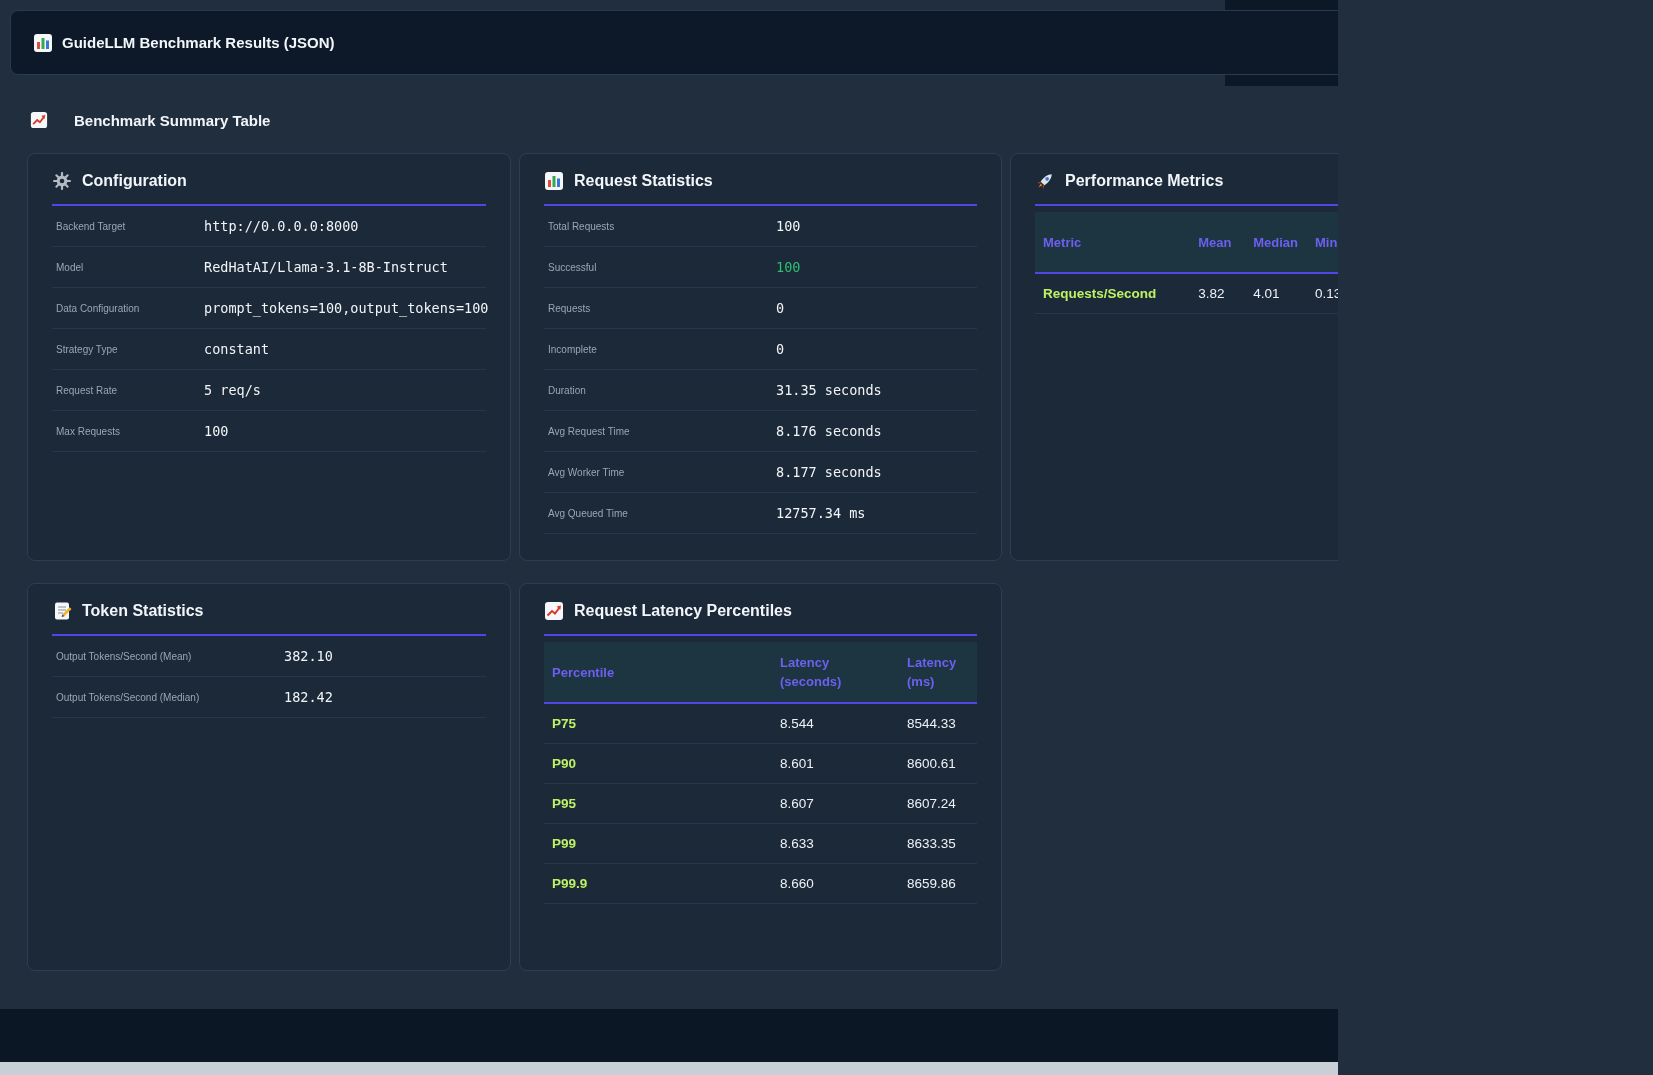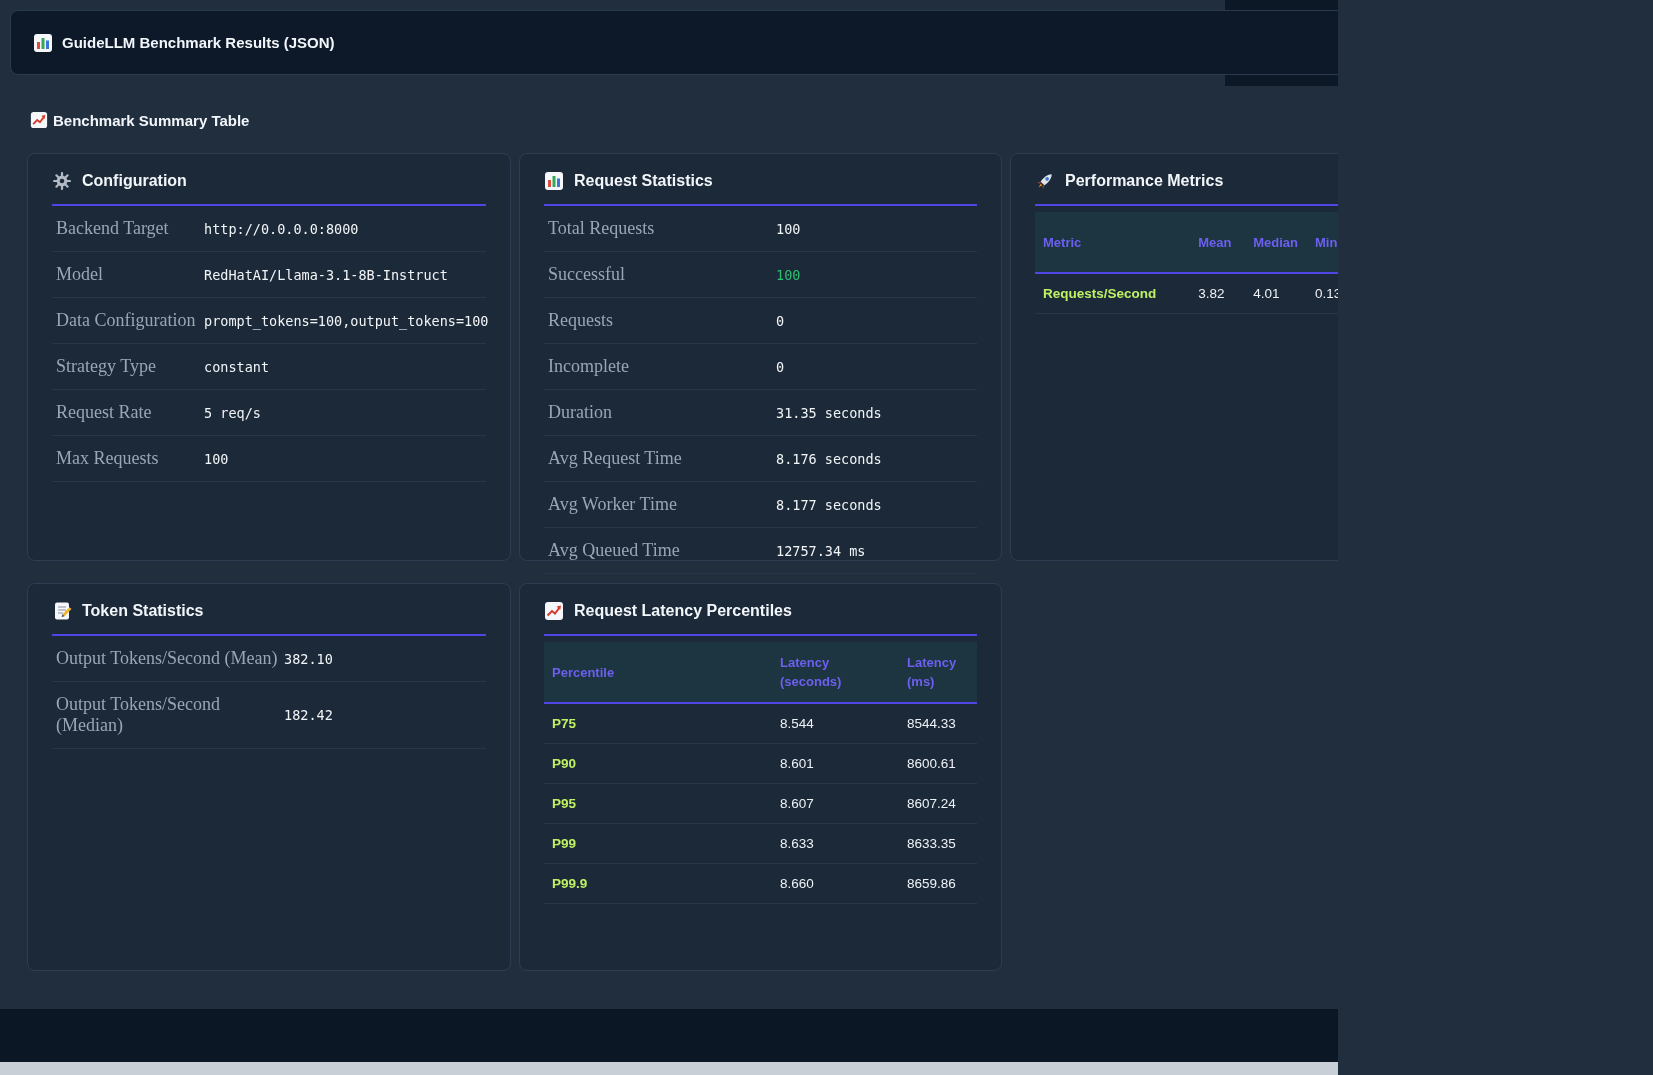--- a/index.html
+++ b/index.html
@@ -42,21 +42,21 @@
     cursor: pointer;
   }
 
   .icon { display: inline-flex; align-items: center; }
   .icon svg { display: block; }
 
   .section-title {
     margin: 36px 0 24px 30px;
     display: flex;
     align-items: center;
-    gap: 5px;
+    gap: 26px;
     font-size: 15px;
     font-weight: bold;
     color: #f2f6fa;
   }
 
   .grid {
     margin: 0 27px;
     display: grid;
     grid-template-columns: 484px 483px 483px;
     gap: 8px;
@@ -87,21 +87,21 @@
 
   
   .kv-row {
     display: grid;
     grid-template-columns: 148px 1fr;
     align-items: center;
     padding: 12px 4px;
     border-bottom: 1px solid #283649;
   }
   .kv-wide { grid-template-columns: 228px 1fr; }
-  .kv-label { color: #9aa6b6; font-size: 18px; font-family: Liberation Serif, serif; }
+  .kv-label { color: #9aa6b6; font-size: 10px; }
   .kv-value {
     font-family: "DejaVu Sans Mono", monospace;
     font-size: 13.5px;
     color: #f2f5f8;
   }
   .kv-value.green { color: #2fbf71; }
 
   
   table { width: 100%; border-collapse: collapse; margin-top: 6px; }
   thead tr { background: #1c3540; }

